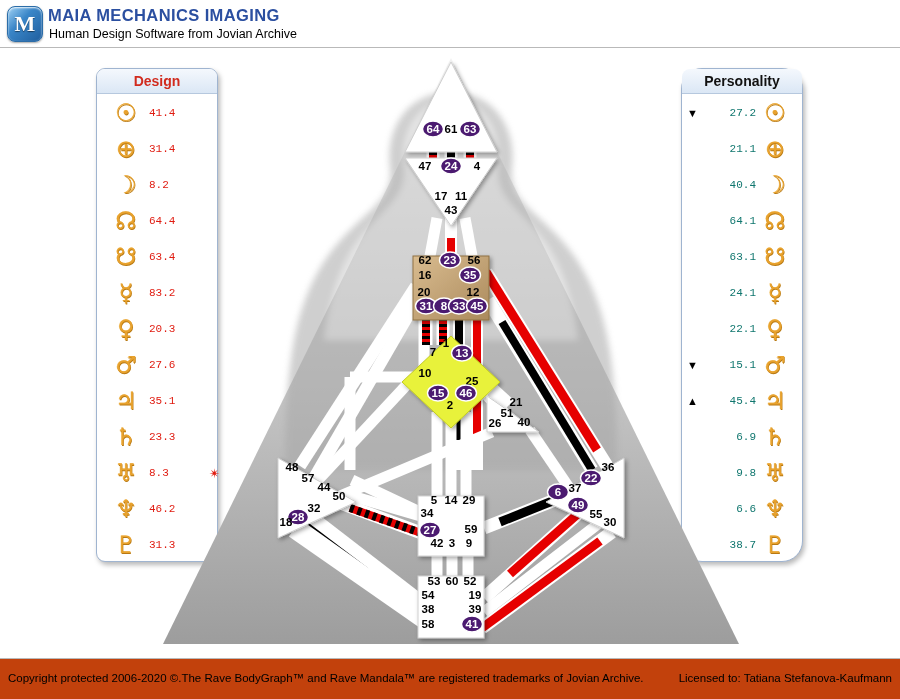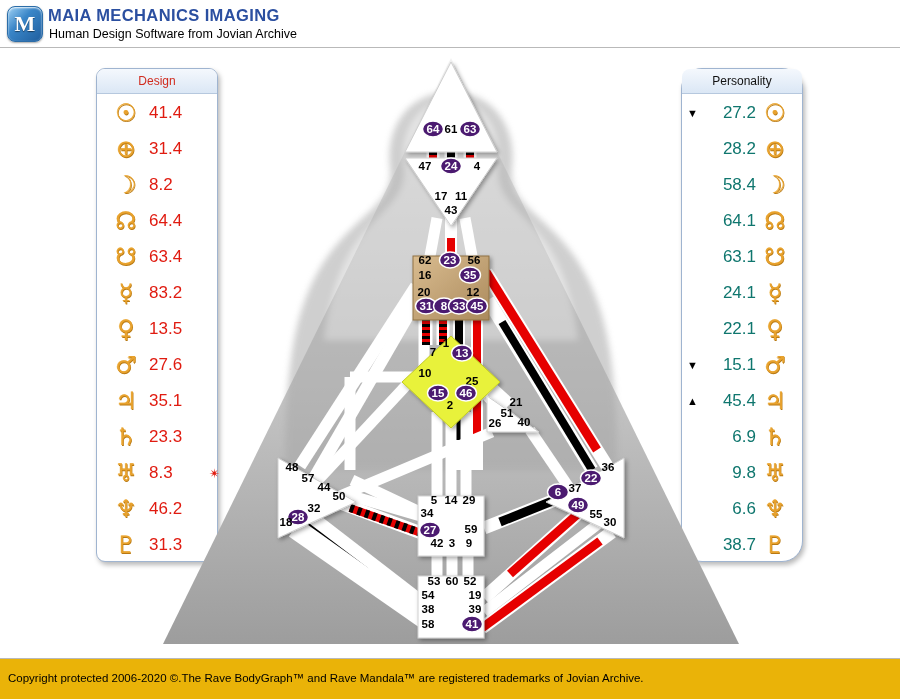--- a/index.html
+++ b/index.html
@@ -50,57 +50,57 @@
     box-shadow:2px 3px 5px rgba(0,0,0,.28);
   }
   #panel-design{left:96px;}
   #panel-personality{left:681px;border-radius:21px;}
   .panel-head{
     position:absolute;left:0;top:0;width:120px;height:24px;
     background:linear-gradient(to bottom,#f4f8fd 0%,#dbe7f5 100%);
     border-bottom:1px solid #b6c8de;
     border-radius:8px 8px 0 0;
     display:flex;align-items:center;justify-content:center;
-    font-size:12px;font-weight:normal;
+    font-size:14px;font-weight:bold;
   }
   #head-design{color:#d12b1e;}
   #head-personality{color:#111111;}
 
   .row{
     position:absolute;left:0;width:120px;height:36px;
     display:flex;align-items:center;
   }
   .glyph{
     font-size:24px;color:#e8a22e;
     text-shadow:0.5px 0.5px 0 #b87912, -0.4px -0.4px 0 #f7d694;
     font-family:"DejaVu Sans", sans-serif;
     line-height:1;
   }
-  .val{font-size:17px;font-family:Liberation Sans, sans-serif;}
+  .val{font-size:11px;font-family:Liberation Mono, monospace;}
   #panel-design .val{color:#e01b10;}
   #panel-personality .val{color:#0f766e;}
 
   .d-row .glyph{position:absolute;left:12px;width:34px;text-align:center;}
   .d-row .val{position:absolute;left:52px;width:56px;text-align:left;}
   .d-row .star{position:absolute;left:112px;color:#e01b10;font-size:13px;}
 
   .p-row .glyph{position:absolute;right:10px;width:34px;text-align:center;}
   .p-row .val{position:absolute;right:46px;width:56px;text-align:right;}
   .p-row .arrow{position:absolute;right:104px;font-size:11px;color:#000;}
 
   
   #stage{
     position:absolute;left:150px;top:55px;width:600px;height:600px;
   }
   #stage svg{display:block;}
 
   
   #footer{
     position:absolute;left:0;bottom:0;width:900px;height:40px;
-    border-top:1px solid #b9b9b9;background:#eab308;
+    border-top:1px solid #b9b9b9;background:#c2410c;
   }
   #copyright{position:absolute;left:8px;top:13px;font-size:11.5px;color:#000;}
   #license{position:absolute;right:8px;top:13px;font-size:11.5px;color:#000;}
 </style>
 </head>
 <body>
 
 <div id="header">
   <div id="logo-box">
     <div id="logo-letter">M</div>
@@ -131,21 +131,21 @@
       <div class="row d-row" style="top: 170px;">
         <span class="glyph">☋</span>
         <span class="val">63.4</span>
       </div>
       <div class="row d-row" style="top: 206px;">
         <span class="glyph">☿</span>
         <span class="val">83.2</span>
       </div>
       <div class="row d-row" style="top: 242px;">
         <span class="glyph">♀</span>
-        <span class="val">13.5</span>
+        <span class="val">20.3</span>
       </div>
       <div class="row d-row" style="top: 278px;">
         <span class="glyph">♂</span>
         <span class="val">27.6</span>
       </div>
       <div class="row d-row" style="top: 314px;">
         <span class="glyph">♃</span>
         <span class="val">35.1</span>
       </div>
       <div class="row d-row" style="top: 350px;">
@@ -171,25 +171,25 @@
 <div class="panel" id="panel-personality">
   <div class="panel-head" id="head-personality">Personality</div>
   <div id="personality-rows">
       <div class="row p-row" style="top: 26px;">
         <span class="glyph">☉</span>
         <span class="val">27.2</span>
         <span class="arrow">▼</span>
       </div>
       <div class="row p-row" style="top: 62px;">
         <span class="glyph">⊕</span>
-        <span class="val">28.2</span>
+        <span class="val">21.1</span>
       </div>
       <div class="row p-row" style="top: 98px;">
         <span class="glyph">☽</span>
-        <span class="val">58.4</span>
+        <span class="val">40.4</span>
       </div>
       <div class="row p-row" style="top: 134px;">
         <span class="glyph">☊</span>
         <span class="val">64.1</span>
       </div>
       <div class="row p-row" style="top: 170px;">
         <span class="glyph">☋</span>
         <span class="val">63.1</span>
       </div>
       <div class="row p-row" style="top: 206px;">
@@ -663,13 +663,14 @@
         <g>
           <ellipse cx="472" cy="624" rx="10.5" ry="8" fill="#4b1a70" stroke="#ffffff" stroke-width="1.4"></ellipse>
           <text x="472" y="628" text-anchor="middle" font-size="11.5" font-weight="bold" font-family="&quot;Liberation Sans&quot;, sans-serif" fill="#ffffff">41</text>
         </g>
       </g>
 </svg>
 </div>
 
 <div id="footer">
   <div id="copyright">Copyright protected 2006-2020 ©.The Rave BodyGraph™ and Rave Mandala™ are registered trademarks of Jovian Archive.</div>
+  <div id="license">Licensed to: Tatiana Stefanova-Kaufmann</div>
 </div>
 
 </body></html>

